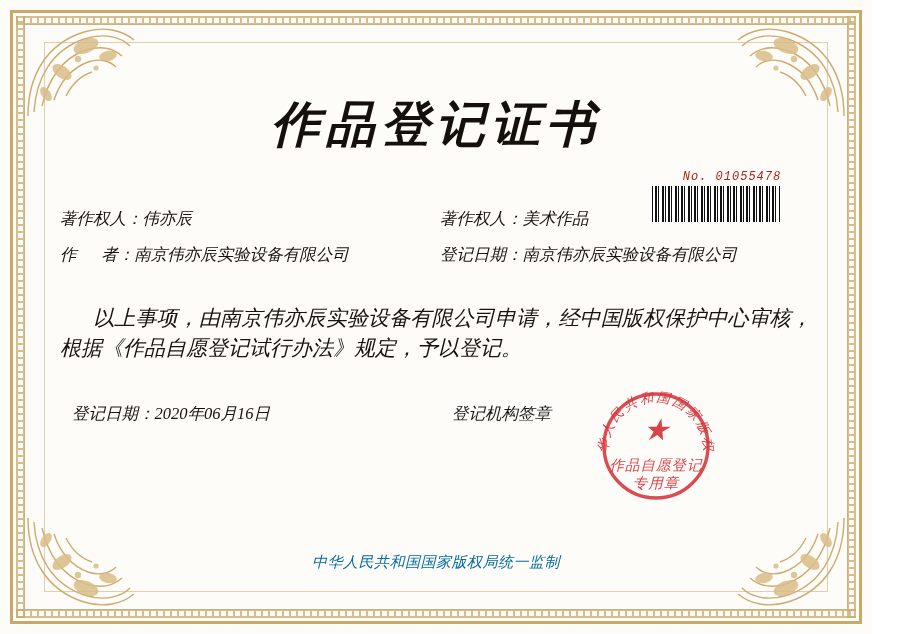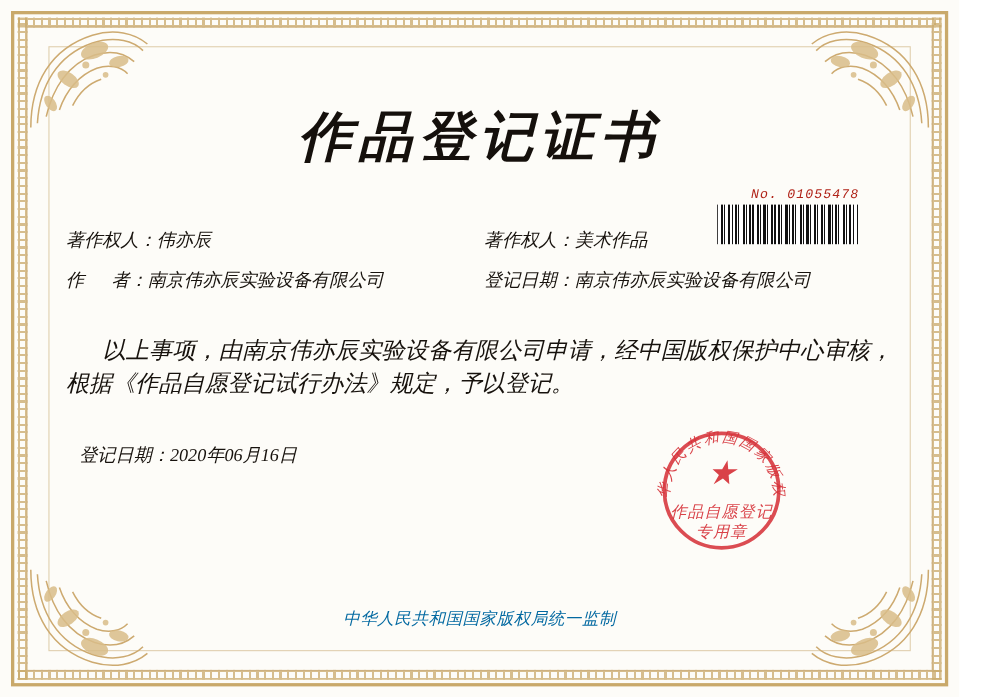--- a/index.html
+++ b/index.html
@@ -326,20 +326,21 @@
 
     <div class="paragraph">
       <span class="indent"></span><span>以上事项，由南京伟亦辰实验设备有限公司申请，经中国版权保护中心审核，根据《作品自愿登记试行办法》规定，予以登记。</span>
     </div>
 
     <div class="footer-row">
       <div class="cell left">
         <span class="lbl">登记日期：</span>
         <span class="val">2020年06月16日</span>
       </div>
+      <div class="cell right">登记机构签章</div>
     </div>
 
     <div class="seal">
       <svg width="136" height="136" viewBox="0 0 136 136">
         <defs>
           <path id="sealArc" d="M 68,68 m -52,0 a 52,52 0 1,1 104,0" fill="none"></path>
           <path id="sealArcTop" d="M 20,72 A 48,48 0 0 1 116,72" fill="none"></path>
         </defs>
         <circle cx="68" cy="68" r="52" fill="none" stroke="#d6333a" stroke-width="3.4" opacity=".88"></circle>
         <text font-family="'Liberation Serif', serif" font-size="13.5" fill="#d6333a" opacity=".92" letter-spacing="2.2">

